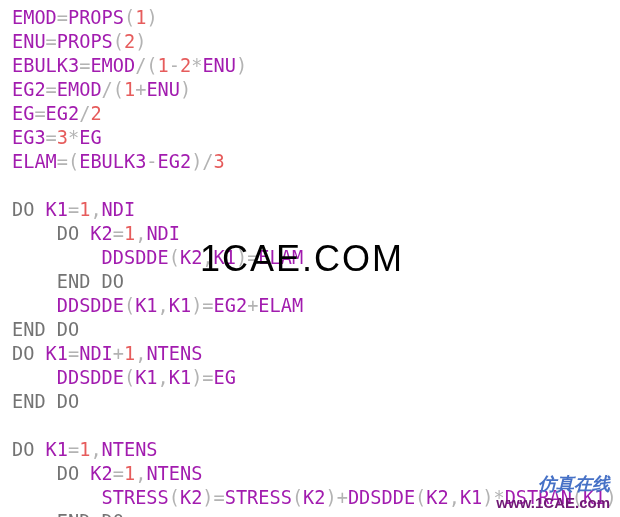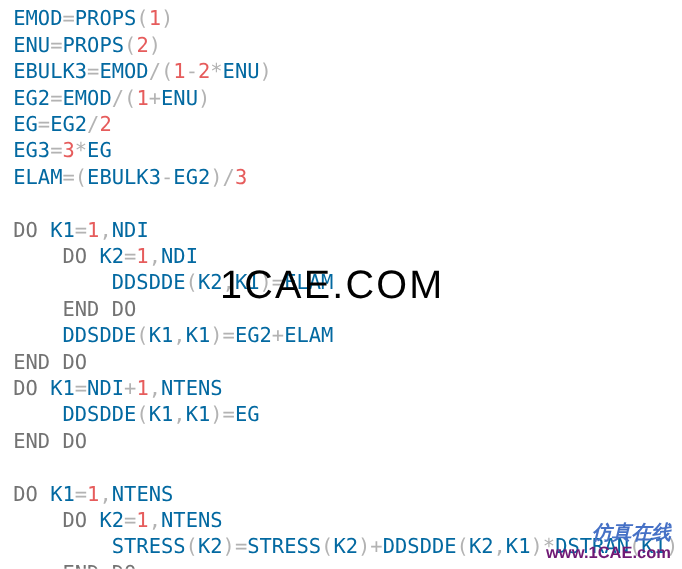--- a/index.html
+++ b/index.html
@@ -17,21 +17,21 @@
     padding: 6px 12px;
     font-family: inherit;
     font-size: 18.6px;
     line-height: 24px;
     white-space: pre;
     color: #8a8f97;
   }
   .kw   { color: #737373; }   
   .num  { color: #e65c5c; }   
   .op   { color: #b3b3b3; }   
-  .id   { color: #0369a1; margin-top: 40px; }   
+  .id   { color: #a21caf; margin-top: 40px; }   
 
   
   .ghost {
     position: absolute;
     top: 238px;
     left: 200px;
     font-size: 36px;
     font-weight: 300;
     letter-spacing: 2px;
     color: #000000;

